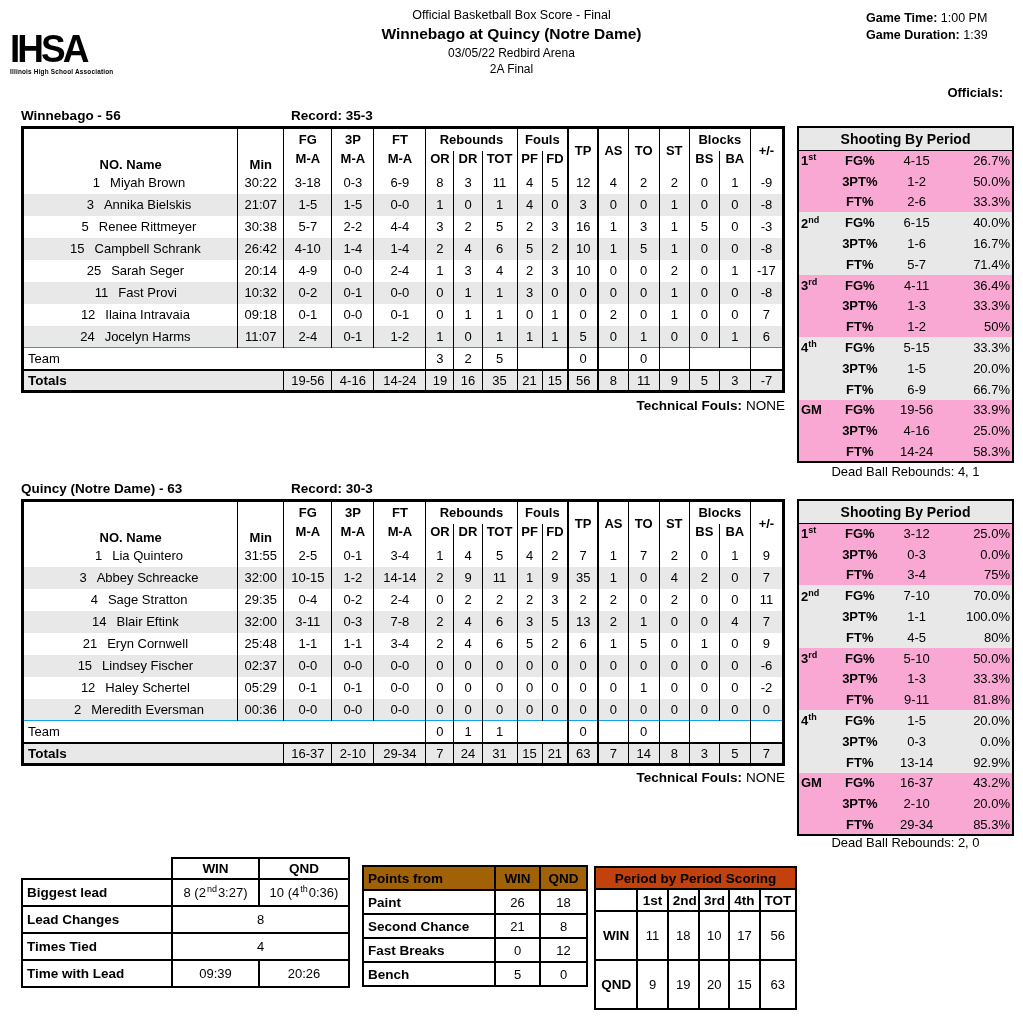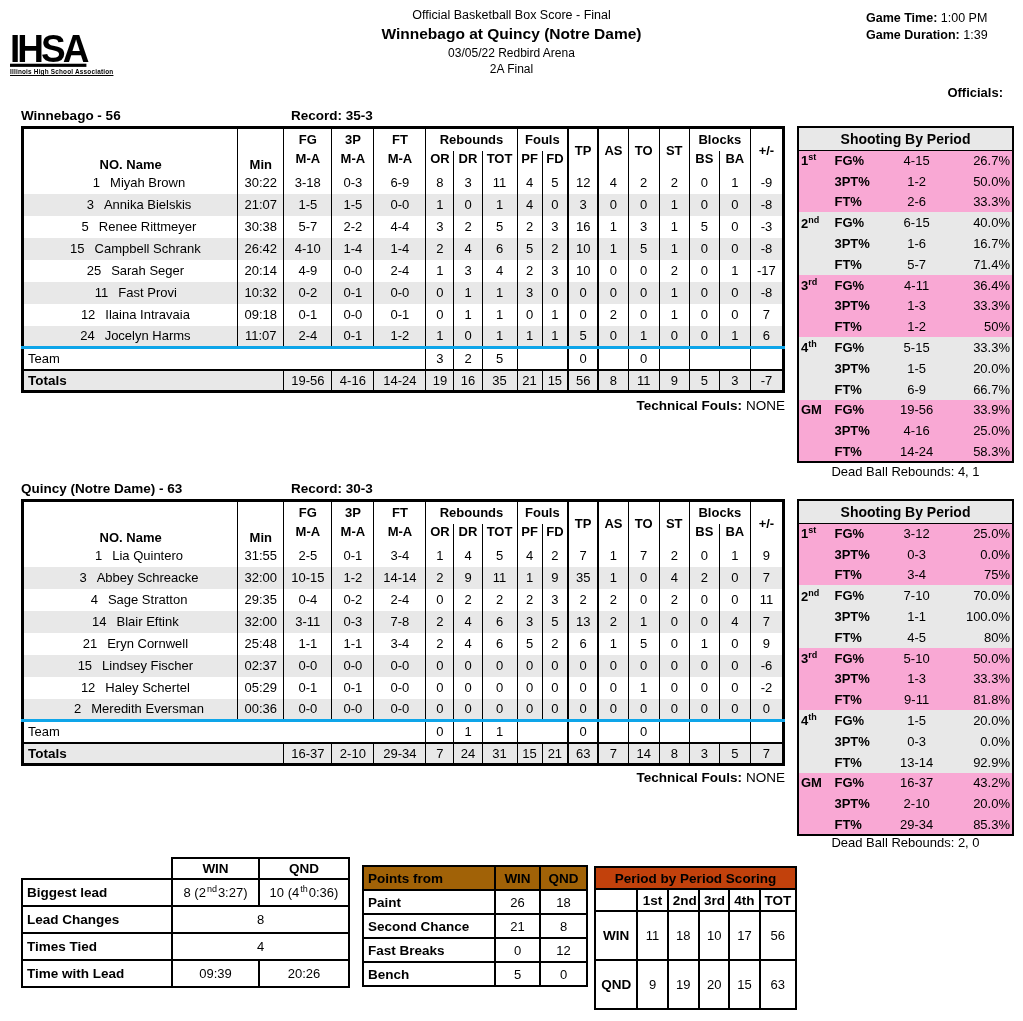--- a/index.html
+++ b/index.html
@@ -2,21 +2,21 @@
 <html><head>
 <meta charset="utf-8">
 <style>
   * { box-sizing: border-box; }
   body { margin:0; background:#fff; color:#000;
          font-family:"Liberation Sans","DejaVu Sans",sans-serif; }
   .page { position:relative; width:1023px; height:1021px; background:#fff; overflow:hidden; }
   .b { font-weight:bold; }
 
   
-  .logo { position:absolute; left:10px; top:30px; width:120px;text-decoration:underline; }
+  .logo { position:absolute; left:10px; top:30px; width:120px; }
   .logo-main { font-weight:900; font-size:37px; letter-spacing:-3px; line-height:1; transform:scaleY(1.05); }
   .logo-sub { font-size:6.4px; font-weight:bold; letter-spacing:0.2px; margin-top:1px; white-space:nowrap; }
   .title-block { position:absolute; left:0; top:8px; width:100%; text-align:center; }
   .t1 { font-size:12.5px; }
   .t2 { font-size:15.5px; font-weight:bold; margin-top:3px; }
   .t3 { font-size:12px; margin-top:3px; }
   .t4 { font-size:12px; margin-top:2px; }
   .meta { position:absolute; left:866px; top:10px; font-size:12.5px; line-height:17px; white-space:nowrap; }
   .officials { position:absolute; right:20px; top:85px; font-size:13px; font-weight:bold; }
 
@@ -34,35 +34,35 @@
   .h-min  { vertical-align:bottom; font-size:13.5px; border-bottom:2.5px solid #000; }
   .h-group{ font-size:13.5px; height:23px; border-bottom:none; vertical-align:middle; }
   .h-sub  { font-size:10px; height:21px; border-top:none; border-bottom:2.5px solid #000; vertical-align:top; }
   .h-big  { font-size:14px; border-bottom:2.5px solid #000; }
   .thl { border-left:2.5px solid #000 !important; }
   .thr { border-right:2.5px solid #000 !important; }
   .roster tbody tr { height:22px; }
   .roster tr.shade td { background:#e8e8e8; }
   .c-name { text-align:left; }
   .c-name .no { display:inline-block; width:24px; text-align:right; margin-right:10px; }
-  .roster tr.teamrow td { border-top:3px solid #0ea5e9; text-align:center; }
+  .roster tr.teamrow td { border-top:1px solid #0ea5e9; text-align:center; }
   .roster tr.teamrow td.c-label { text-align:left; padding-left:4px; }
   .roster tr.totals td { border-top:2.5px solid #000; background:#e8e8e8; }
   .roster tr.totals td.c-label { text-align:left; padding-left:4px; font-weight:bold; font-size:13.5px; }
   .tech { position:absolute; left:21px; width:764px; text-align:right; font-size:13.5px; }
   .tech .v { margin-left:4px; }
 
   
   .panel { position:absolute; left:797px; width:217px; table-layout:fixed; border:2.5px solid #000; background:#f9a8d4; }
   .panel thead th { background:#e8e8e8; font-weight:bold; font-size:14px; text-align:center; height:23px; border-bottom:1px solid #000; }
   .panel td { font-size:13px; height:20.8px; padding:0 2px; white-space:nowrap; overflow:hidden; }
   .panel tr.gshade td { background:#e8e8e8; }
   .p-period { font-weight:bold; text-align:left; padding-left:3px; }
   .p-period sup { font-size:9px; }
-  .p-stat { font-weight:bold; text-align:left; }
+  .p-stat { font-weight:bold; text-align:center; }
   .p-att { text-align:center; }
   .p-pct { text-align:right; padding-right:6px; }
   .deadball { position:absolute; left:797px; width:217px; text-align:center; font-size:13px; white-space:nowrap; }
 
   
   .bt { position:absolute; table-layout:fixed; background:#fff; }
   .bt th, .bt td { border:2px solid #000; font-size:13px; padding:0 4px; white-space:nowrap; overflow:hidden; text-align:center; }
   .bt sup { font-size:9px; margin:0 1px; }
   .gameflow { left:21px; top:857px; width:327px; }
   .gameflow thead th { height:21px; font-weight:bold; font-size:13.5px; }

